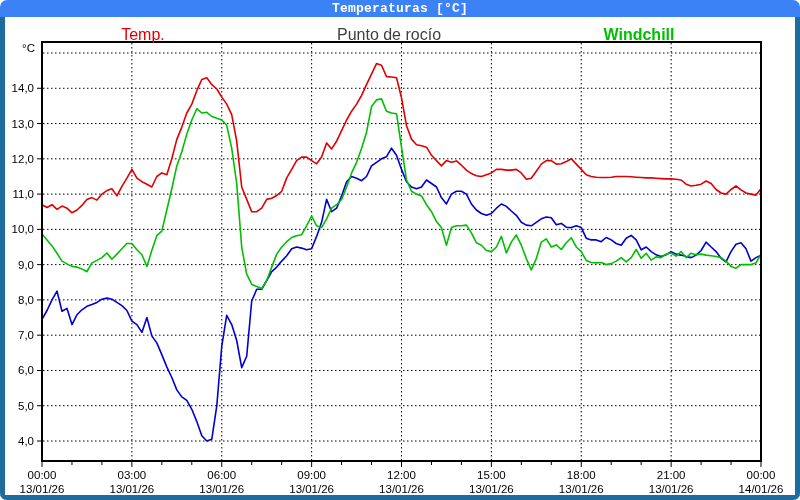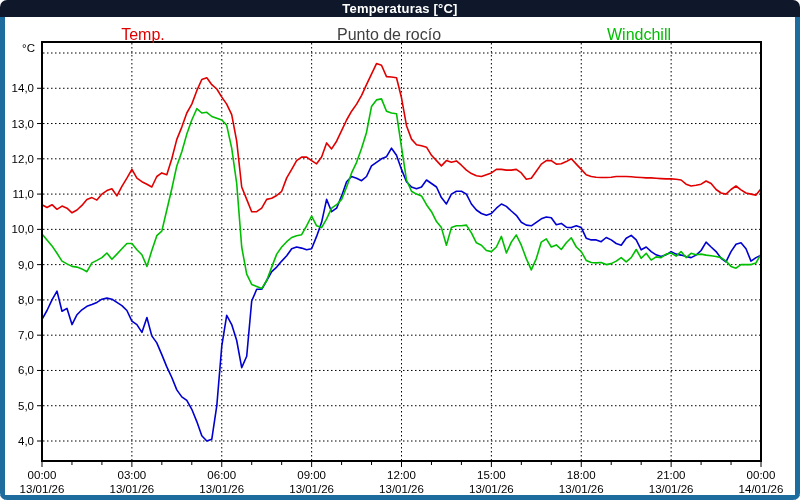--- a/index.html
+++ b/index.html
@@ -106,26 +106,26 @@
       <text x="491.375" y="479" text-anchor="middle" font-size="11.5" font-family="&quot;Liberation Sans&quot;,sans-serif" fill="#000">15:00</text>
       <text x="491.375" y="493" text-anchor="middle" font-size="11.5" font-family="&quot;Liberation Sans&quot;,sans-serif" fill="#000">13/01/26</text>
       <text x="581.25" y="479" text-anchor="middle" font-size="11.5" font-family="&quot;Liberation Sans&quot;,sans-serif" fill="#000">18:00</text>
       <text x="581.25" y="493" text-anchor="middle" font-size="11.5" font-family="&quot;Liberation Sans&quot;,sans-serif" fill="#000">13/01/26</text>
       <text x="671.125" y="479" text-anchor="middle" font-size="11.5" font-family="&quot;Liberation Sans&quot;,sans-serif" fill="#000">21:00</text>
       <text x="671.125" y="493" text-anchor="middle" font-size="11.5" font-family="&quot;Liberation Sans&quot;,sans-serif" fill="#000">13/01/26</text>
       <text x="761" y="479" text-anchor="middle" font-size="11.5" font-family="&quot;Liberation Sans&quot;,sans-serif" fill="#000">00:00</text>
       <text x="761" y="493" text-anchor="middle" font-size="11.5" font-family="&quot;Liberation Sans&quot;,sans-serif" fill="#000">14/01/26</text>
     </svg>
 
-  <div class="titlebar" id="titlebar" style="background: #0f172a;">
+  <div class="titlebar" id="titlebar" style="background: #3b82f6; font-family: Liberation Mono, monospace;">
     <span>Temperaturas [°C]</span>
   </div>
   <div class="edge left" id="edge-left" style="background: rgb(30, 108, 158);"></div>
   <div class="edge right" id="edge-right" style="background: rgb(30, 108, 158);"></div>
   <div class="edge bottom" id="edge-bottom" style="background: rgb(30, 108, 158);"></div>
 
   <div class="legend">
     <span style="color: rgb(224, 0, 0); left: 143px;">Temp.</span>
     <span style="color: #404040; left: 389px;">Punto de rocío</span>
-    <span style="color: rgb(0, 190, 0); left: 639px;">Windchill</span>
+    <span style="color: rgb(0, 190, 0); left: 639px; font-weight: bold;">Windchill</span>
   </div>
 
 </div>
 
 </body></html>

